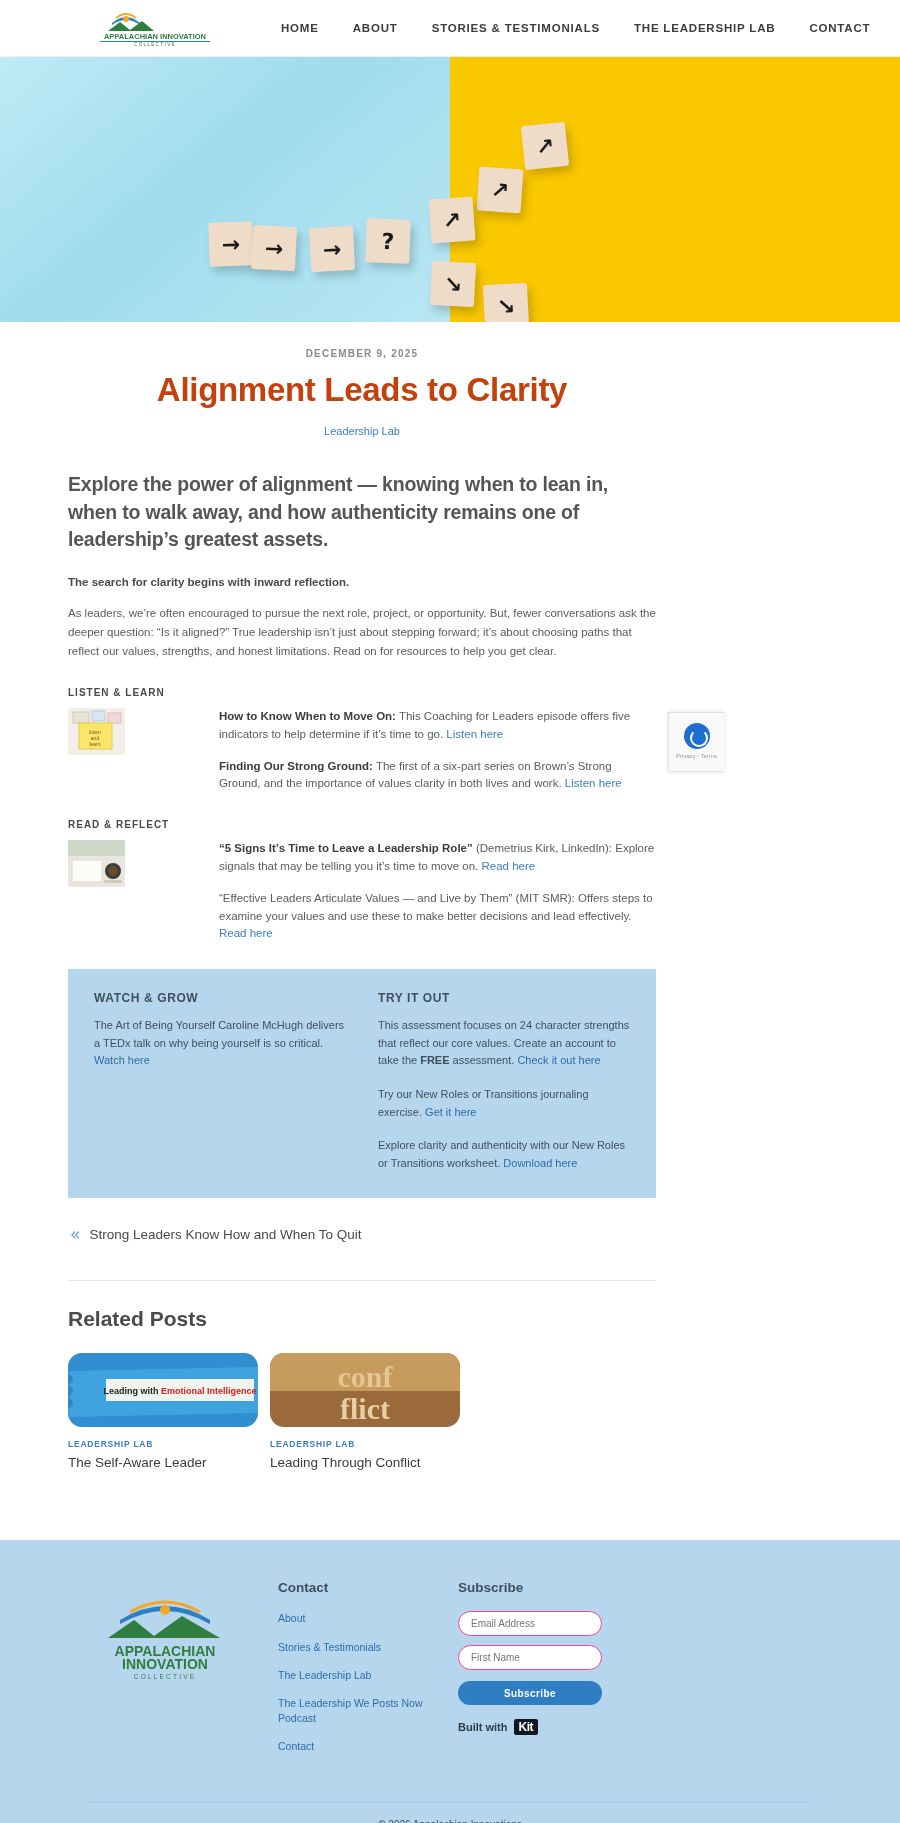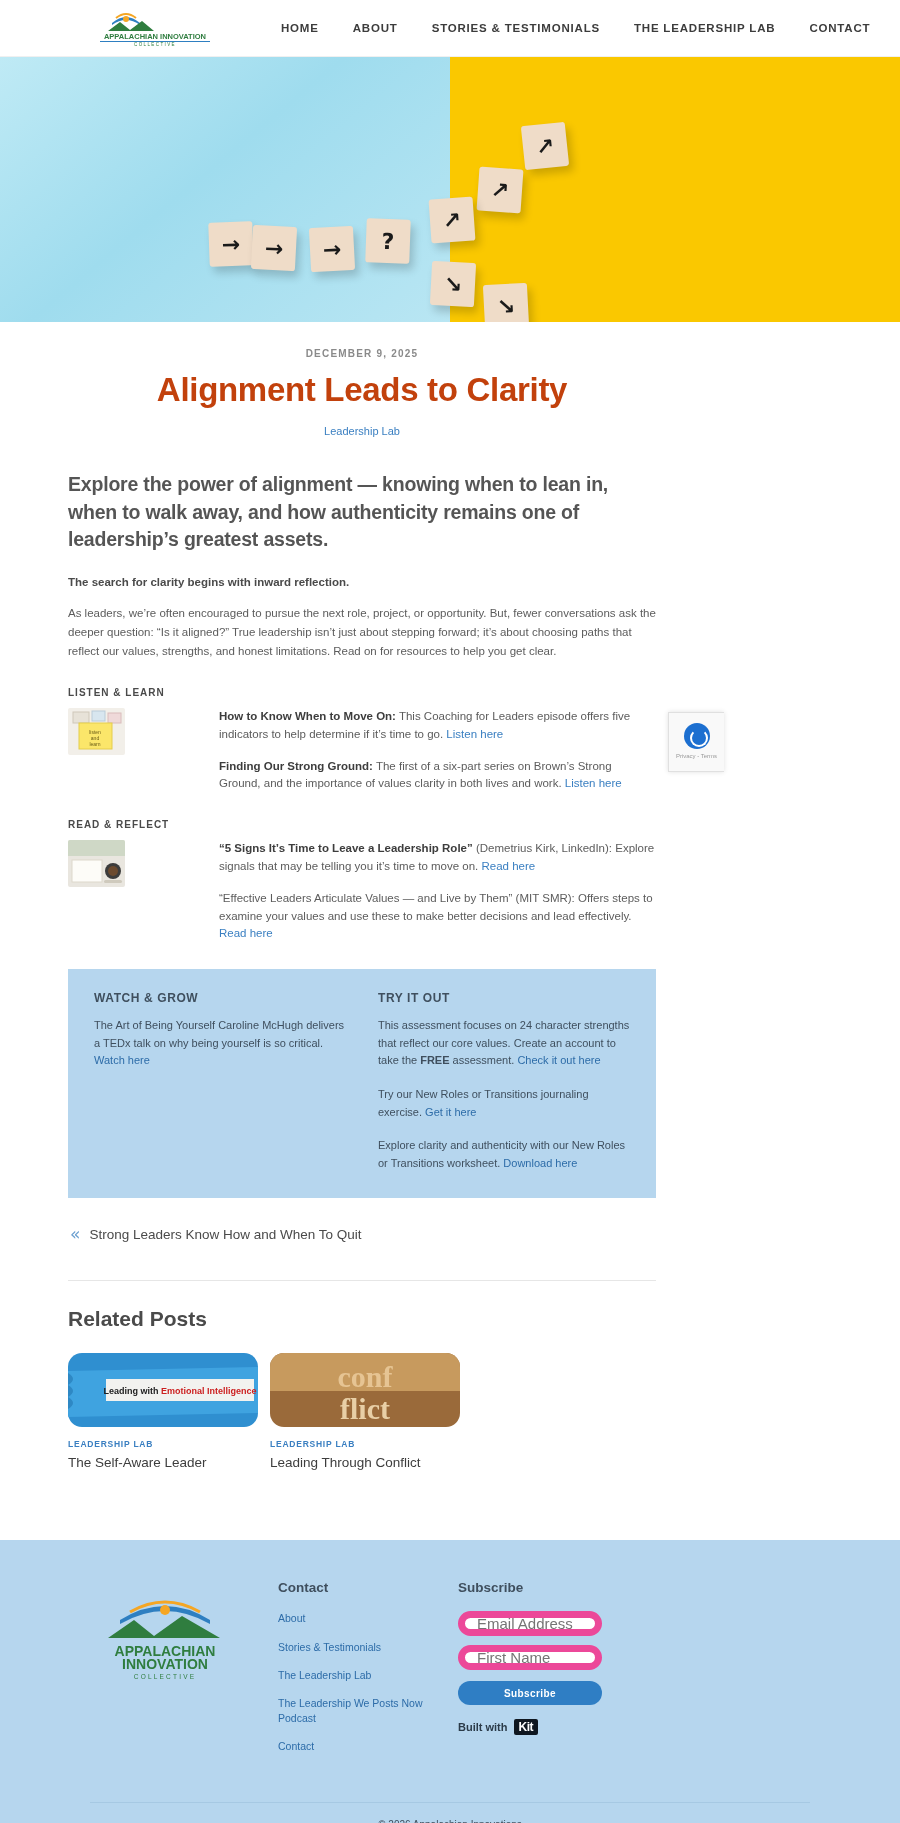--- a/index.html
+++ b/index.html
@@ -325,23 +325,23 @@
     color: #2d6ca8;
     text-decoration: none;
     margin-bottom: 13px;
     line-height: 1.45;
     cursor: pointer;
   }
   .field {
     width: 144px;
     height: 25px;
     background: #fff;
-    border: 7px solid #ec4899;
+    border: 1px solid #ec4899;
     border-radius: 13px;
-    font-size: 15px;
+    font-size: 10px;
     color: #9aa3ab;
     padding: 0 12px;
     margin-bottom: 9px;
     display: block;
     font-family: "Liberation Sans", sans-serif;
     outline: none;
   }
   .subscribe-btn {
     width: 144px;
     height: 24px;

